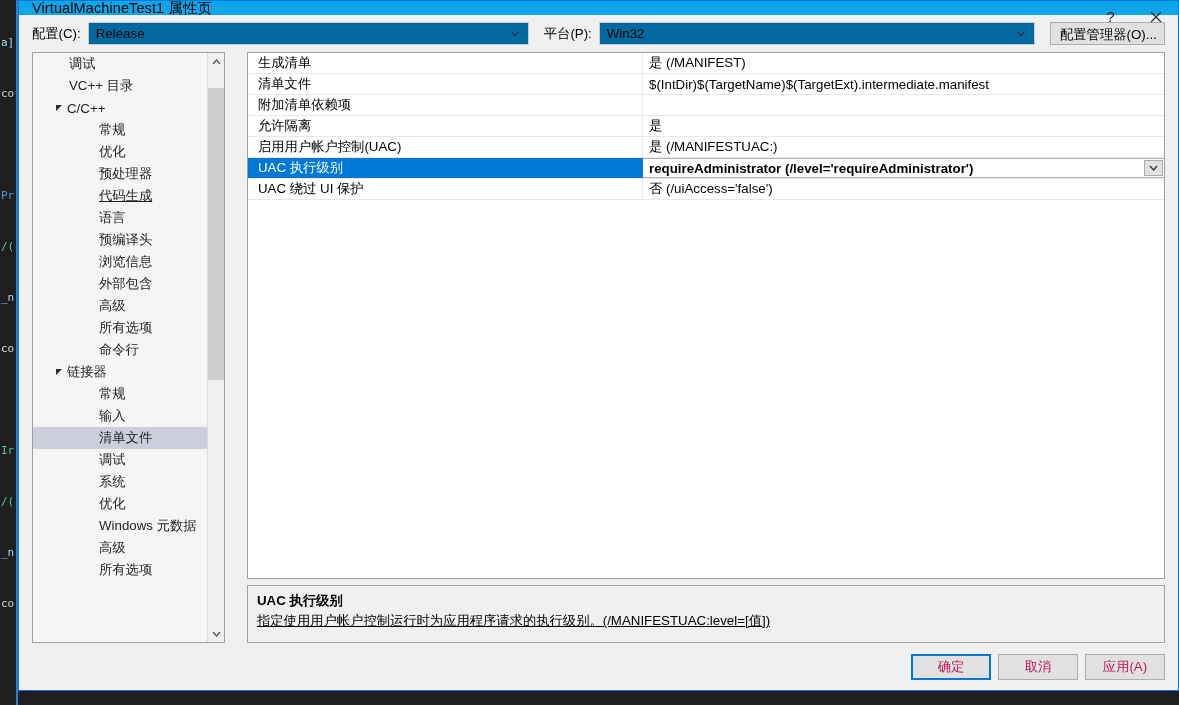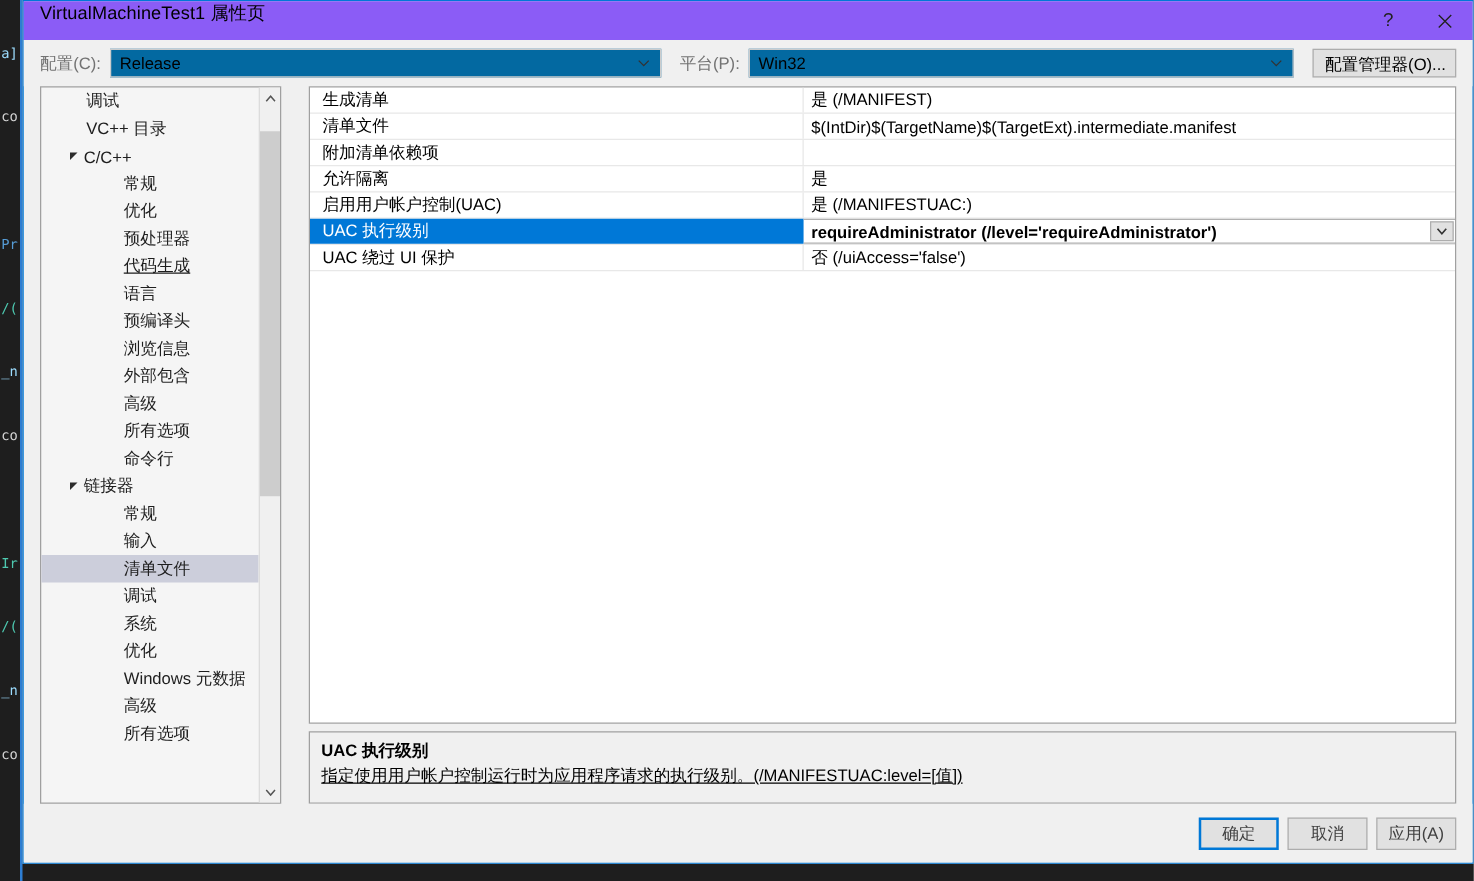--- a/index.html
+++ b/index.html
@@ -45,24 +45,24 @@
     width: 1161px; height: 691px;
     background: #f0f0f0;
     border: 1px solid #0078d7;
     box-sizing: border-box;
     display: flex;
     flex-direction: column;
   }
 
   
   #titlebar {
-    height: 31px;
-    background: #8b5cf6;
-    display: flex;
-    align-items: flex-start;
+    height: 14px;
+    background: #0ea5e9;
+    display: flex;
+    align-items: center;
     flex: 0 0 auto;
     position: relative;
   }
   #title-text {
     font-size: 14.5px;
     color: #000;
     padding-left: 13px;
     letter-spacing: .1px;
   }
   #titlebar-buttons {
@@ -86,21 +86,21 @@
     height: 37px;
     flex: 0 0 auto;
     display: flex;
     align-items: center;
     padding: 0 13px;
     background: #f0f0f0;
     gap: 0;
   }
   .fld-label {
     font-size: 13.3px;
-    color: #737373;
+    color: #000000;
     margin-right: 7px;
     white-space: nowrap;
   }
   .combo {
     height: 23px;
     background: #0369a1;
     border: 1px solid #cccccc;
     display: flex;
     align-items: center;
     box-sizing: border-box;
@@ -303,26 +303,26 @@
     flex: 0 0 auto;
     height: 47px;
     display: flex;
     align-items: center;
     justify-content: flex-end;
     padding-right: 13px;
     gap: 7px;
     background: #f0f0f0;
   }
   .fbtn {
-    width: 64px;
+    width: 80px;
     height: 26px;
     background: #e1e1e1;
     border: 1px solid #adadad;
     font-size: 13.3px;
-    color: #404040;
+    color: #be185d;
     font-family: "Liberation Sans", sans-serif;
     cursor: default;
     box-sizing: border-box;
   }
   .fbtn.default {
     border: 2px solid #0078d7;
     background: #e1e1e1;
   }
 </style>
 </head>

